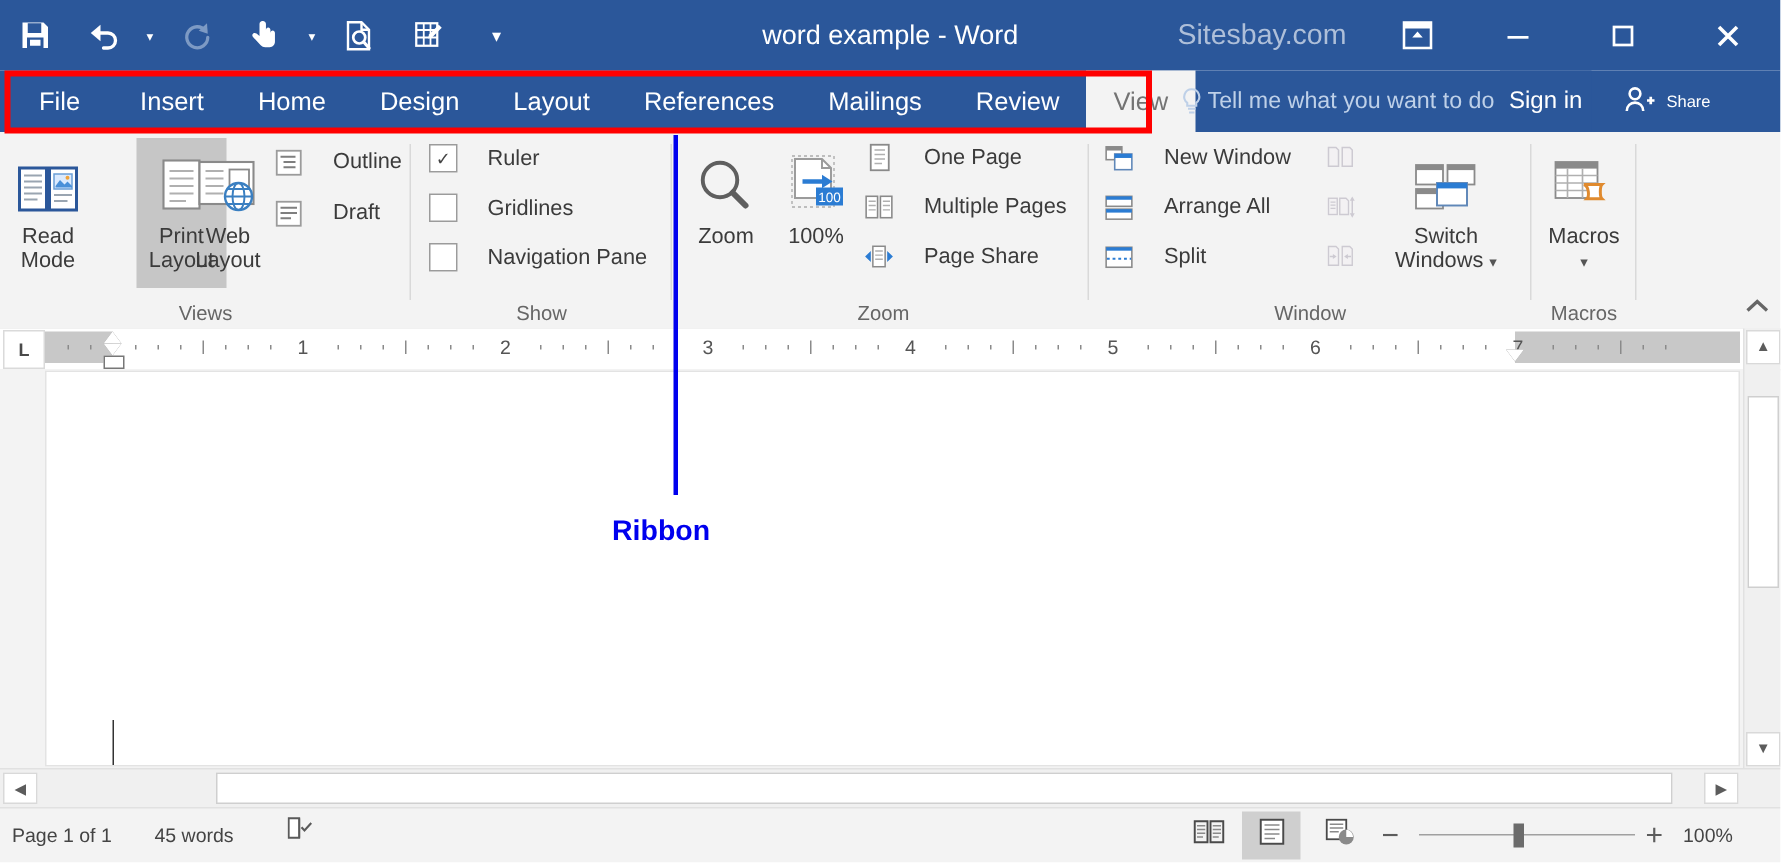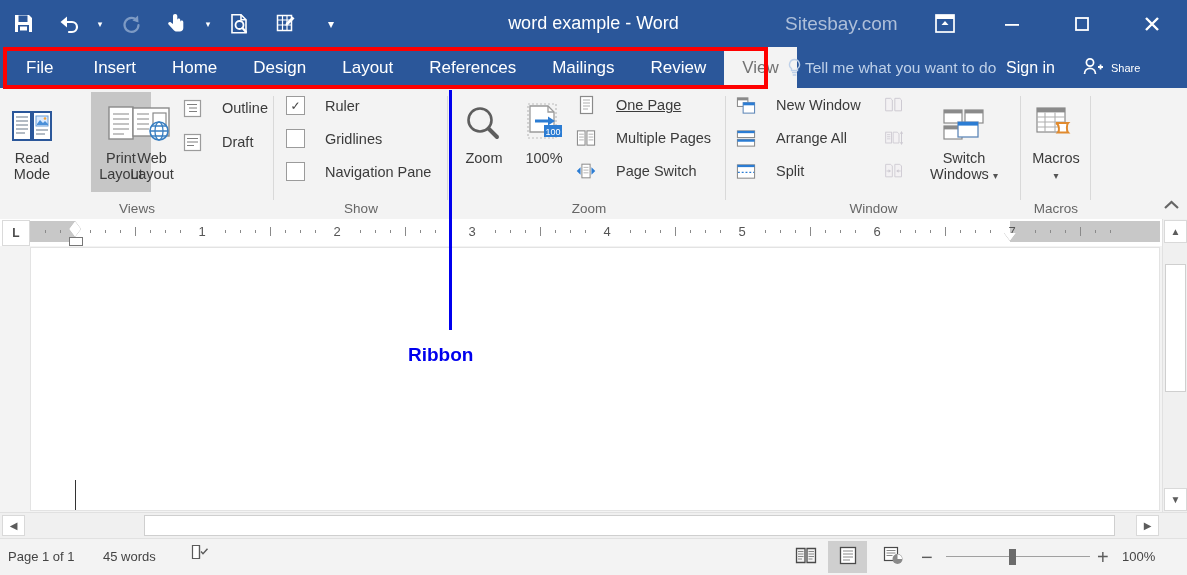--- a/index.html
+++ b/index.html
@@ -433,21 +433,21 @@
               <path fill="#fff" stroke="#9b9b9b" stroke-width="1.3" d="M8 4h18l6 6v20H8z"></path>
               <path fill="none" stroke="#9b9b9b" stroke-width="1.3" d="M26 4v6h6"></path>
               <path stroke="#2b7cd3" stroke-width="3" d="M13 19h14"></path>
               <path fill="#2b7cd3" d="M26 14.5 33 19l-7 4.5z"></path>
               <rect x="22" y="23" width="18" height="12" fill="#2b7cd3"></rect>
               <text x="31" y="32.5" font-family="Liberation Sans, sans-serif" font-size="9" fill="#fff" text-anchor="middle">100</text>
             </svg>
         </span>
         <span class="lb">100%</span>
       </div>
-      <div class="smrow" style="left:124px;top:7px;text-decoration:underline;">
+      <div class="smrow" style="left:124px;top:7px;">
         <span class="ic">
           <svg width="19" height="20" viewBox="0 0 19 20">
               <rect x="3.5" y="1.5" width="12" height="17" fill="#fff" stroke="#8a8a8a" stroke-width="1.2"></rect>
               <path stroke="#b0b0b0" stroke-width="1.1" d="M6 5h7M6 8h7M6 11h7M6 14h5"></path>
             </svg>
         </span>
         <span>One Page</span>
       </div>
       <div class="smrow" style="left:124px;top:40px;">
         <span class="ic">
@@ -460,21 +460,21 @@
         <span>Multiple Pages</span>
       </div>
       <div class="smrow" style="left:124px;top:73px;">
         <span class="ic">
           <svg width="22" height="20" viewBox="0 0 22 20">
               <rect x="6.5" y="2.5" width="9" height="15" fill="#fff" stroke="#8a8a8a" stroke-width="1.1"></rect>
               <path stroke="#b0b0b0" stroke-width="1" d="M8.2 6h5.6M8.2 9h5.6M8.2 12h5.6"></path>
               <path fill="#2b7cd3" d="M5 6v8L.8 10zM17 6v8l4.2-4z"></path>
             </svg>
         </span>
-        <span>Page Switch</span>
+        <span>Page Share</span>
       </div>
       <div class="grp-label">Zoom</div>
       <div class="grp-sep" style="right:0;"></div>
     </div>
 
     <div class="grp" style="left:726px;width:295px;">
       <div class="smrow" style="left:10px;top:7px;">
         <span class="ic">
           <svg width="21" height="19" viewBox="0 0 21 19">
               <rect x="1.5" y="1.5" width="11" height="9" fill="#fff" stroke="#8a8a8a" stroke-width="1.1"></rect>

